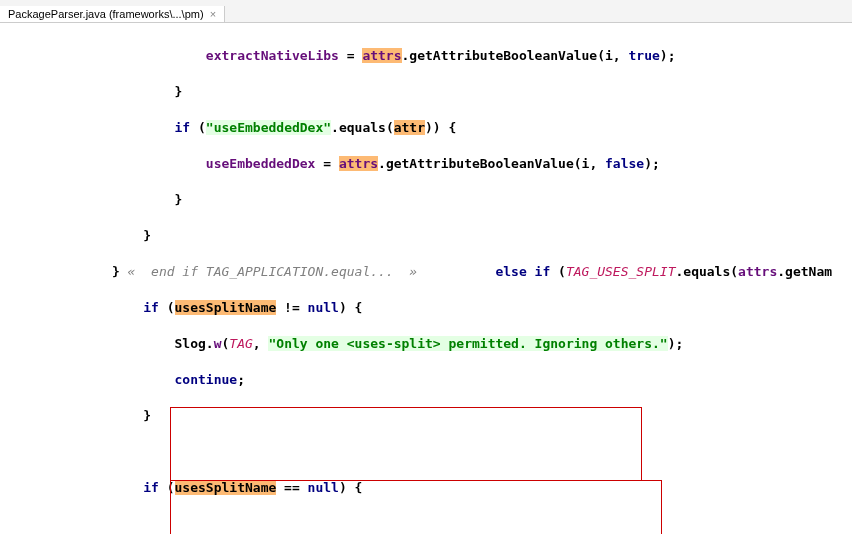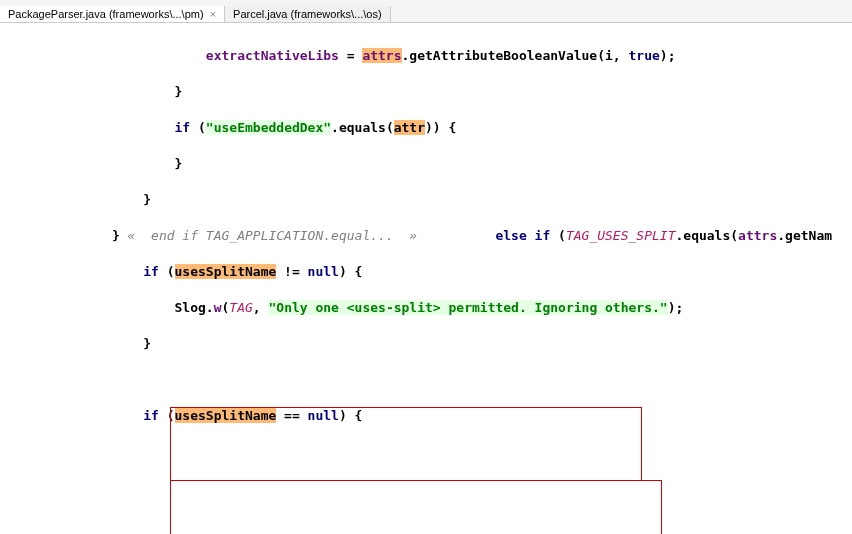--- a/index.html
+++ b/index.html
@@ -61,34 +61,33 @@
   }
 </style>
 </head>
 <body>
 
 <div class="tabs">
   <div class="tab active">
     <span>PackageParser.java (frameworks\...\pm)</span>
     <span class="close">×</span>
   </div>
-  <div class="tab">
-    <span>Parcel.java (frameworks\...\os)</span>
-  </div>
 </div>
 
 <div class="code-area">
 <div>                        <span class="fld">extractNativeLibs</span> = <span class="fld hlY">attrs</span>.<span class="mth">getAttributeBooleanValue</span>(<span class="id">i</span>, <span class="kw">true</span>);</div>
 <div>                    <span>}</span></div>
 <div>                    <span class="kw">if</span> (<span class="str hlG">"useEmbeddedDex"</span>.<span class="mth">equals</span>(<span class="hlY">attr</span>)) {</div>
+<div>                        <span class="fld">useEmbeddedDex</span> = <span class="fld hlY">attrs</span>.<span class="mth">getAttributeBooleanValue</span>(<span class="id">i</span>, <span class="kw">false</span>);</div>
 <div>                    <span>}</span></div>
 <div>                <span>}</span></div>
 <div>            <span>}</span> <span class="cm">«  end if TAG_APPLICATION.equal...  »</span>          <span class="kw">else if</span> (<span class="cst">TAG_USES_SPLIT</span>.<span class="mth">equals</span>(<span class="fld">attrs</span>.<span class="mth">getNam</span></div>
 <div>                <span class="kw">if</span> (<span class="hlY">usesSplitName</span> != <span class="kw">null</span>) {</div>
 <div>                    <span class="id">Slog</span>.<span class="fld">w</span>(<span class="cst">TAG</span>, <span class="str hlG">"Only one &lt;uses-split&gt; permitted. Ignoring others."</span>);</div>
+<div>                    <span class="kw">continue</span>;</div>
 <div>                <span>}</span></div>
 <div> </div>
 <div>                <span class="kw">if</span> (<span class="hlY">usesSplitName</span> == <span class="kw">null</span>) {</div>
 
 
 
 
 
 
 

